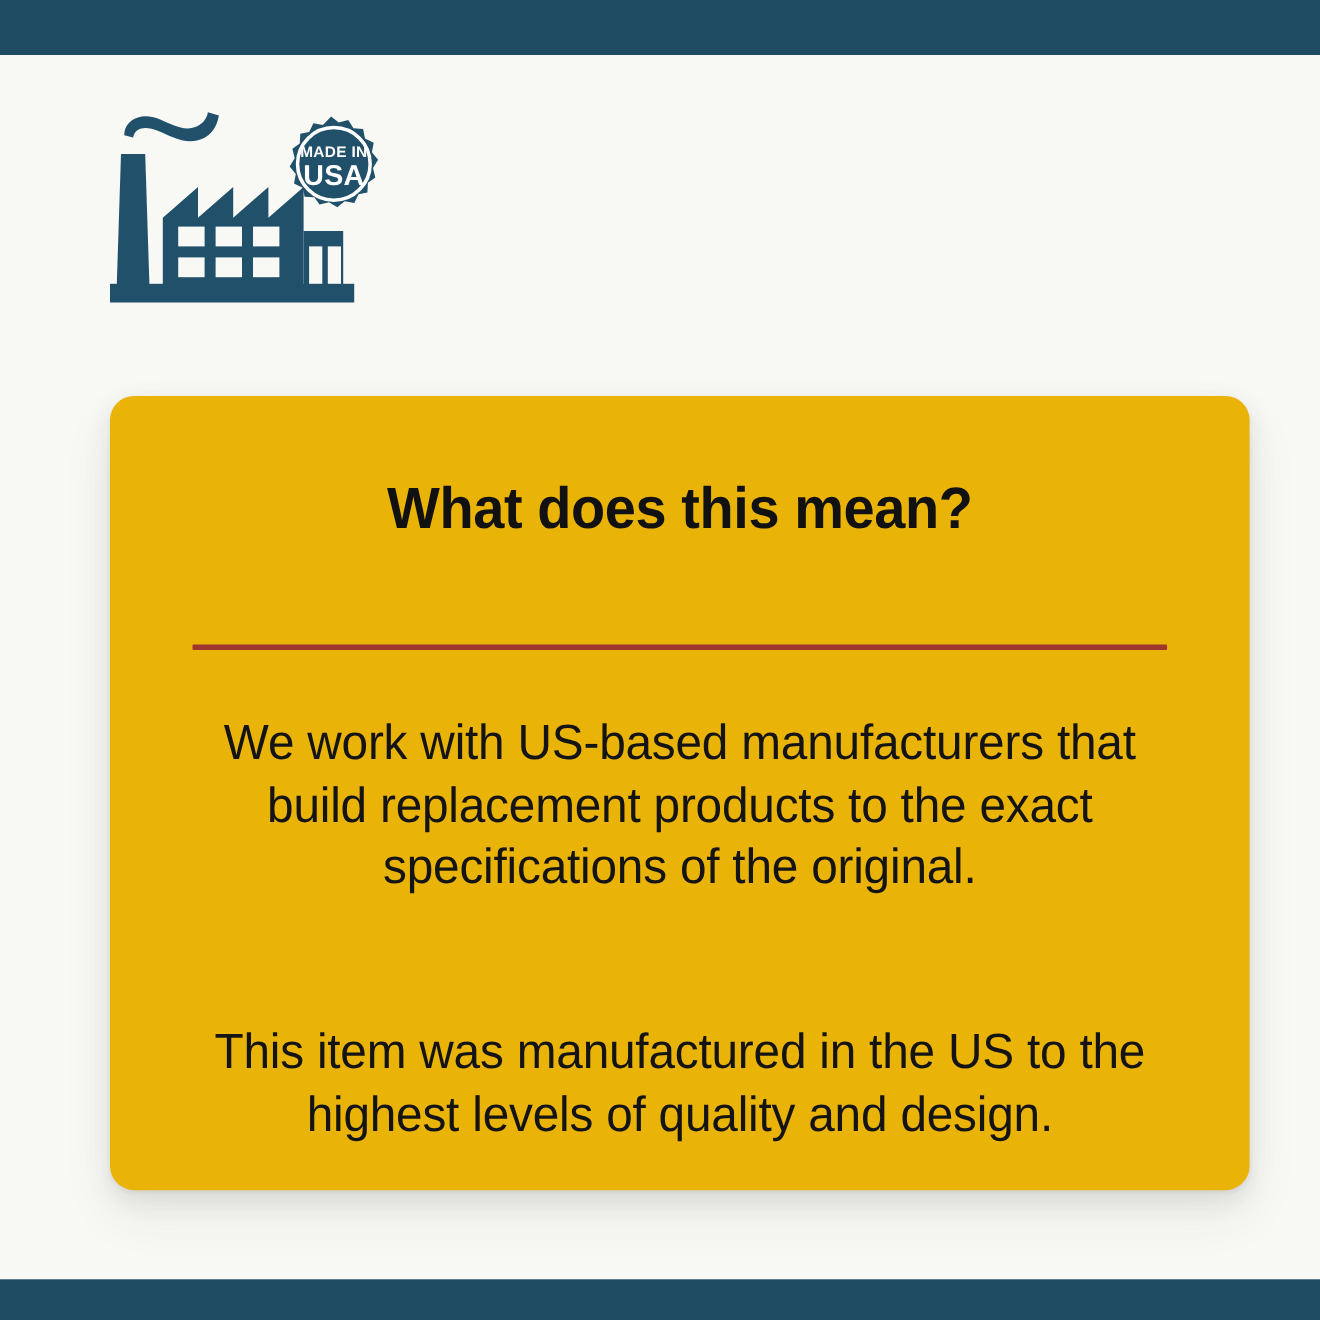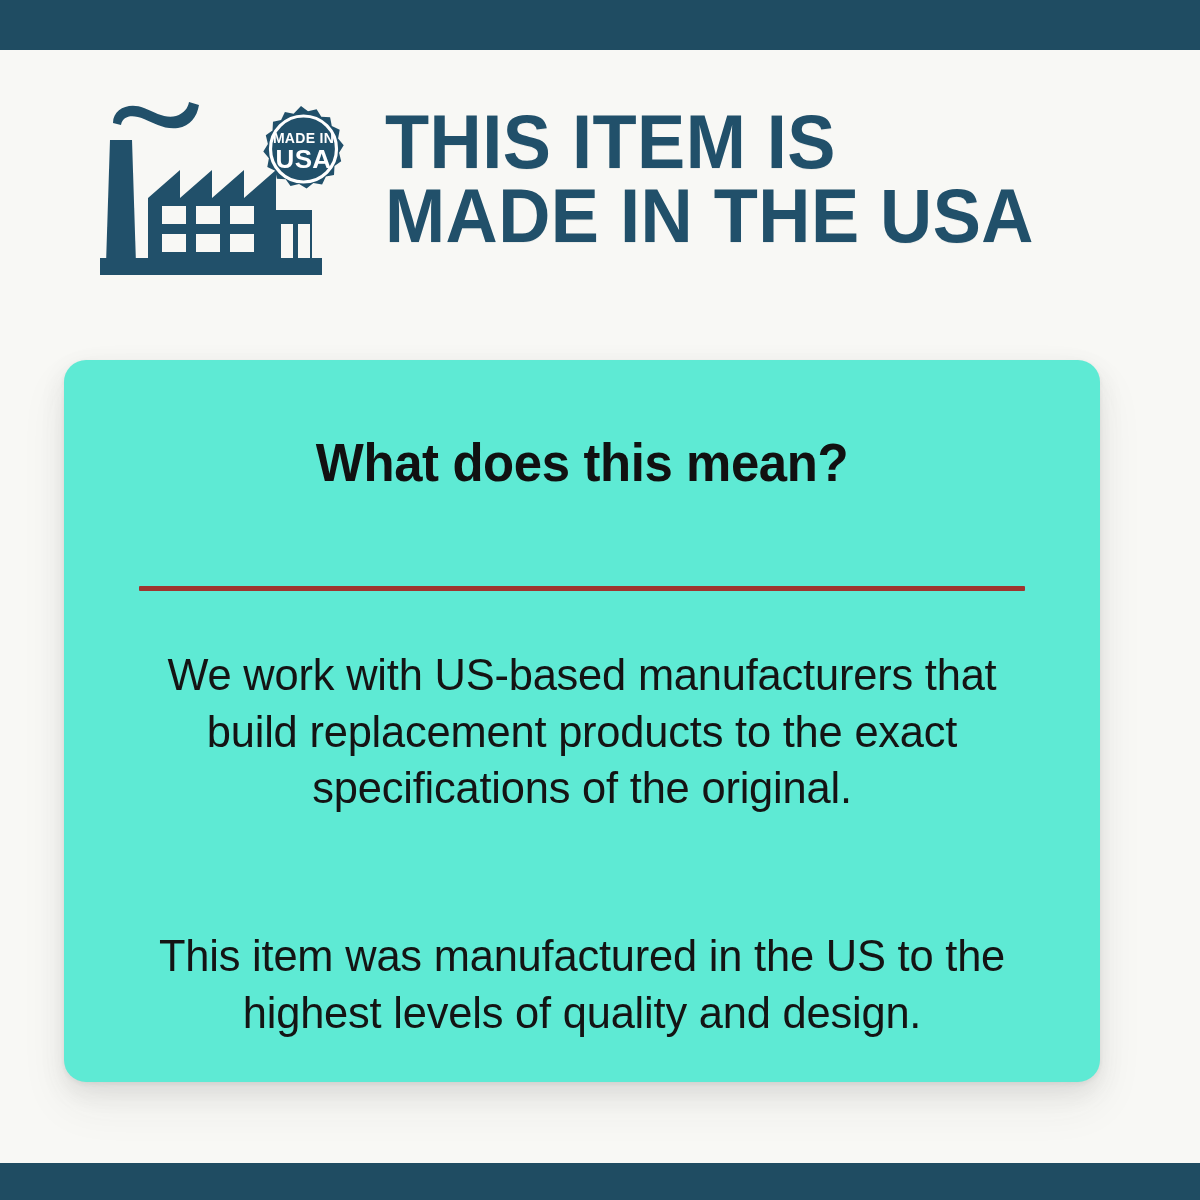--- a/index.html
+++ b/index.html
@@ -75,25 +75,25 @@
     transform:scaleX(0.95);
     transform-origin:left center;
     white-space:nowrap;
     text-shadow:0 1px 0 rgba(0,0,0,0.05);
   }
   .title-line-2 { text-align:left; }
 
   
   .card {
     position:absolute;
-    left:64px;
+    left:100px;
     top:310px;
     width:1036px;
     height:722px;
-    background:#5eead4;
+    background:#eab308;
     border-radius:22px;
     box-shadow:
       0 2px 4px rgba(60,60,55,0.07),
       0 10px 24px rgba(60,60,55,0.10),
       0 22px 48px rgba(60,60,55,0.07);
   }
 
   .card-heading {
     position:absolute;
     left:0; top:76px;
@@ -201,24 +201,20 @@
               L 43.6 7.7 Z"></path>
 
             <circle cx="53.5" cy="43" r="33" fill="none" stroke="#ffffff" stroke-width="3.2"></circle>
 
             <text x="53.5" y="37" text-anchor="middle" font-family="'Liberation Sans','DejaVu Sans',sans-serif" font-size="14" font-weight="700" fill="#ffffff" letter-spacing="0.3">MADE IN</text>
             <text x="53.5" y="62" text-anchor="middle" font-family="'Liberation Sans','DejaVu Sans',sans-serif" font-size="26" font-weight="700" fill="#ffffff" letter-spacing="0.3">USA</text>
           </g>
         </svg>
       </div>
 
-      <div class="title-block">
-        <span class="title-line title-line-1">THIS ITEM IS</span>
-        <span class="title-line title-line-2">MADE IN THE USA</span>
-      </div>
 
     </div>
 
     <div class="card">
 
       <div class="card-heading">What does this mean?</div>
 
       <div class="divider"></div>
 
       <p class="para para-1">We work with US-based manufacturers that build replacement products to the exact specifications of the original.</p>

